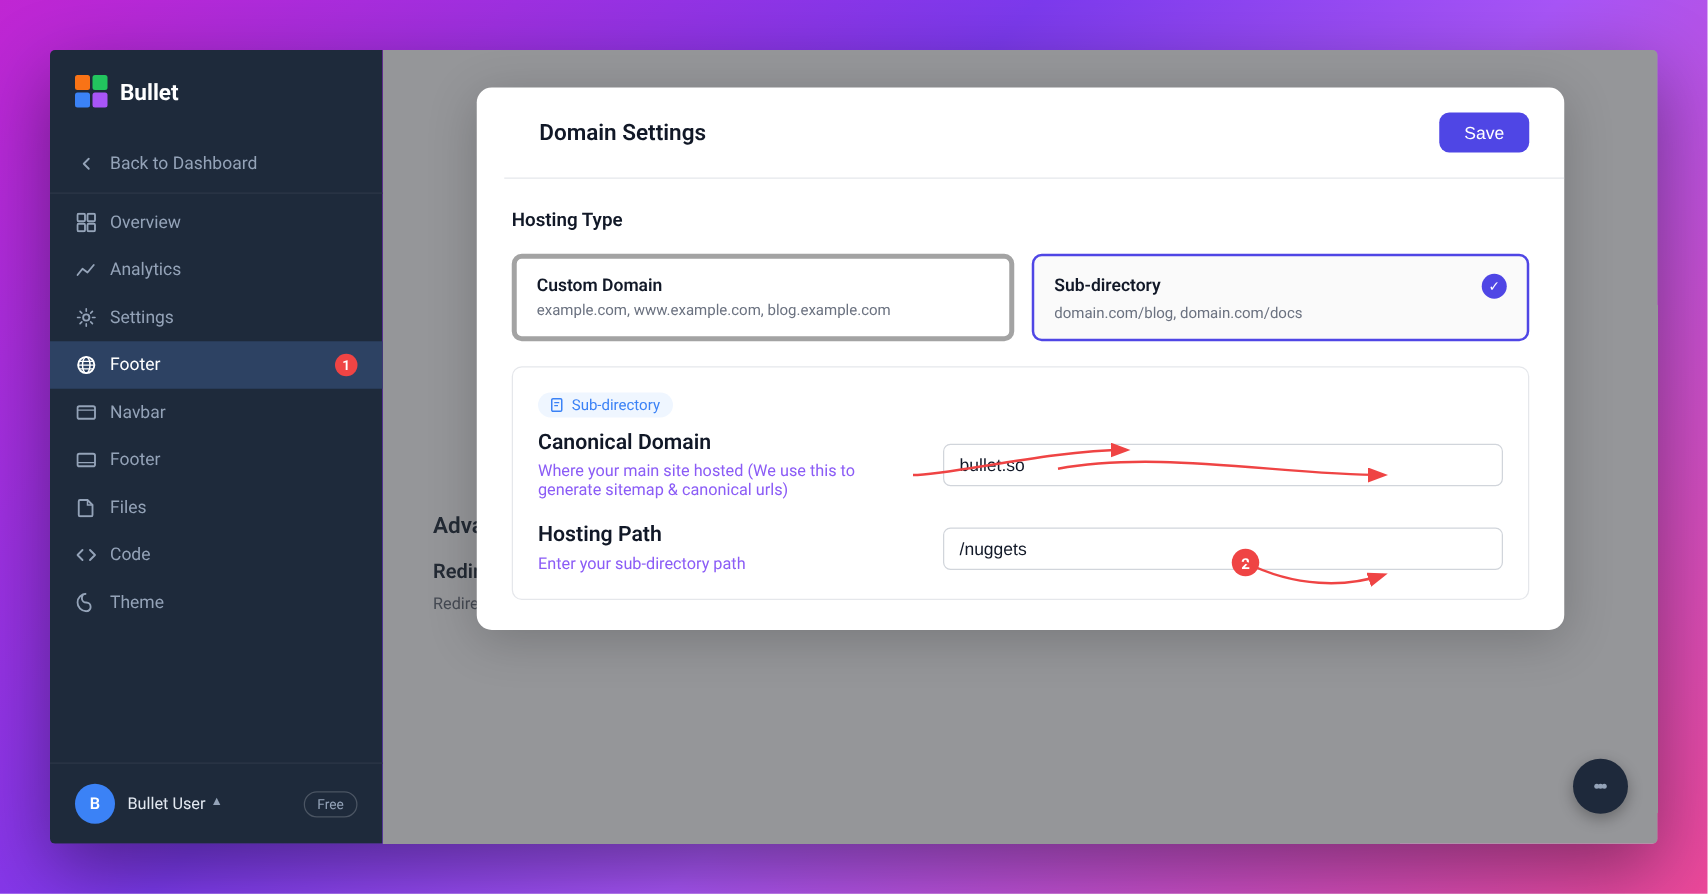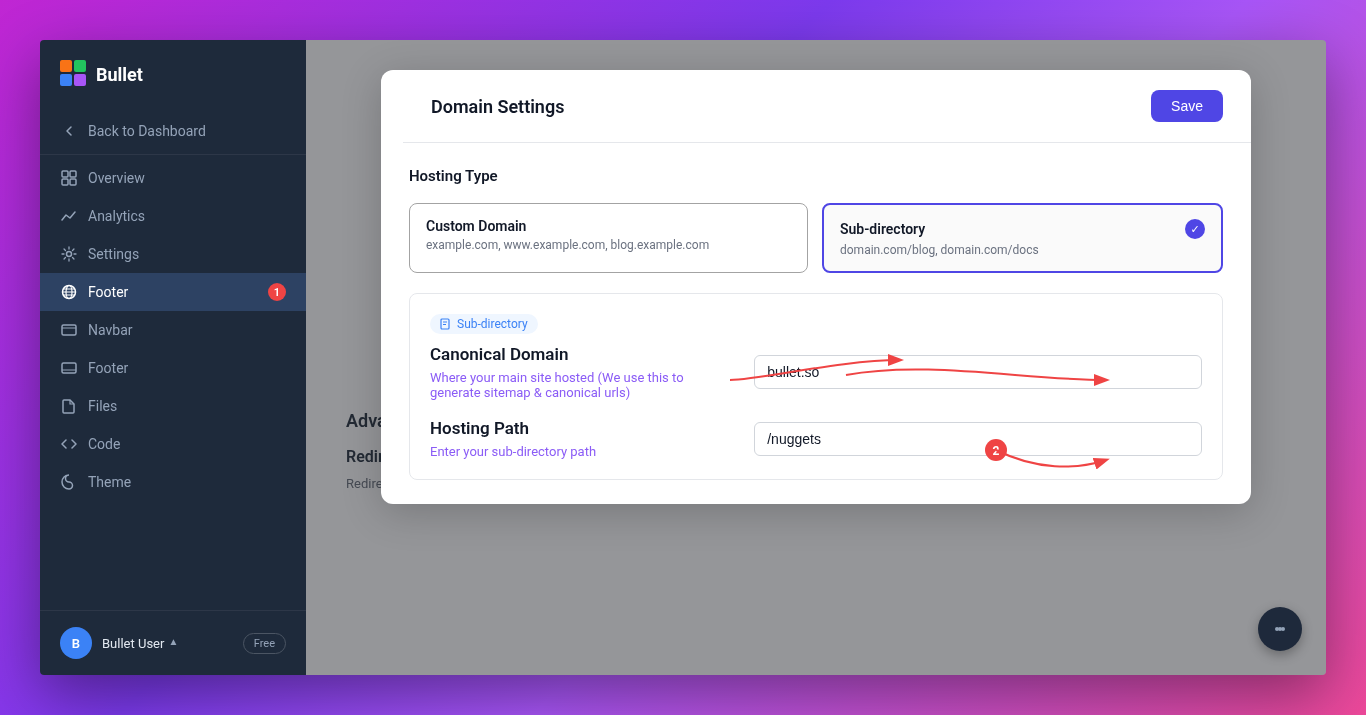--- a/index.html
+++ b/index.html
@@ -182,21 +182,21 @@
       color: #111827;
       margin-bottom: 18px;
     }
     .hosting-options {
       display: flex;
       gap: 14px;
       margin-bottom: 20px;
     }
     .hosting-option {
       flex: 1;
-      border: 1px solid #a3a3a3;
+      border: 4px solid #a3a3a3;
       border-radius: 8px;
       padding: 14px 16px;
       cursor: pointer;
     }
     .hosting-option.selected {
       border: 2px solid #4f46e5;
       background: #fafafa;
     }
     .hosting-option-header {
       display: flex;

